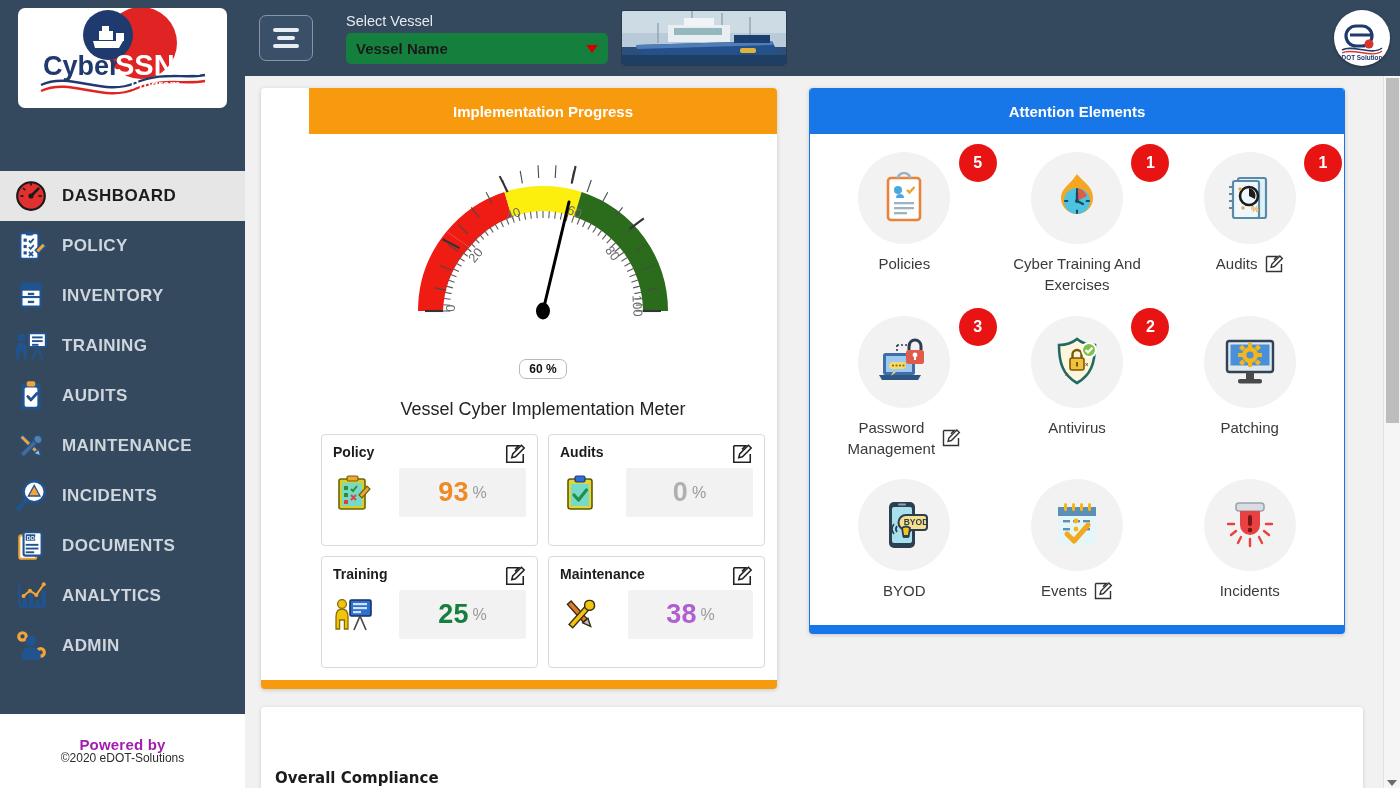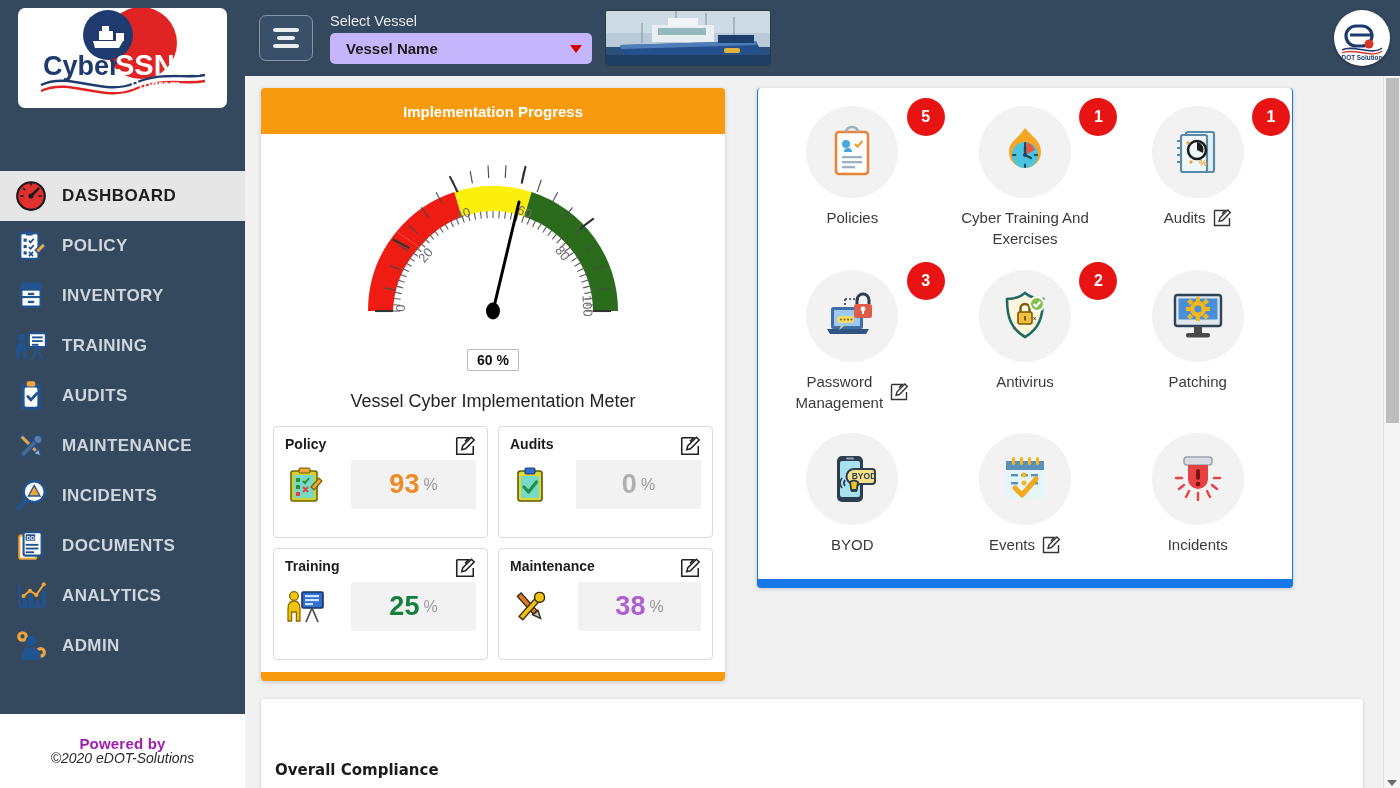--- a/index.html
+++ b/index.html
@@ -49,21 +49,21 @@
     height: 88px;
     display: flex; flex-direction: column;
     align-items: center; justify-content: center;
     gap: 0px;
   }
   .powered .pb { font-size: 15px; font-weight: bold; color: #a21caf; letter-spacing: .2px;}
   .powered .brand { font-family: "Liberation Serif", serif; font-size: 30px; font-weight: bold; line-height: 1.05;}
   .powered .brand .e { color: #1e3a6e; }
   .powered .brand .dot { color: #c0392b; }
   .powered .brand .sol { color: #1e3a6e; }
-  .powered .copy { font-size: 14px; color: #2b2b2b; margin-top: -2px; font-style: italic;}
+  .powered .copy { font-size: 12px; color: #2b2b2b; margin-top: -2px;}
 
   
   .right { flex: 1 1 auto; height: 788px; position: relative; background: #f1f1f1; }
 
   .topbar {
     height: 76px; background: #34495e;
     display: flex; align-items: center;
     padding: 0 14px 0 8px;
     position: relative;
   }
@@ -72,25 +72,25 @@
     border: 1px solid #8796a6; border-radius: 7px;
     background: #3a5068;
     display: flex; flex-direction: column; align-items: center; justify-content: center; gap: 4px;
     cursor: pointer;
   }
   .hamburger i { display: block; height: 4px; background: #e8edf2; border-radius: 2px; }
   .hamburger i:nth-child(1){ width: 26px; }
   .hamburger i:nth-child(2){ width: 18px; }
   .hamburger i:nth-child(3){ width: 26px; }
 
-  .vessel-block { margin-left: 17px; }
+  .vessel-block { margin-left: 33px; }
   .vessel-label { color: #e4eaef; font-size: 14.5px; margin-bottom: 4px; }
   .vessel-select {
-    width: 262px; height: 31px; background: #c4b5fd; border-radius: 5px;
-    display: flex; align-items: center; padding: 0 16px;
+    width: 262px; height: 31px; background: #15803d; border-radius: 5px;
+    display: flex; align-items: center; padding: 0 10px;
     position: relative; cursor: pointer;
   }
   .vessel-select .val { font-size: 15px; font-weight: bold; color: #1a1a1a; }
   .caret {
     position: absolute; right: 10px; top: 50%; margin-top: -3px;
     width: 0; height: 0; border-left: 6px solid transparent;
     border-right: 6px solid transparent; border-top: 8px solid #d40000;
   }
 
   .vessel-photo {
@@ -121,32 +121,32 @@
   .panel {
     background: #fff;
     border-radius: 4px;
     box-shadow: 0 1px 4px rgba(0,0,0,.18);
     overflow: hidden;
   }
   .panel-head {
     height: 46px; display: flex; align-items: center; justify-content: center;
     color: #fff; font-size: 15px; font-weight: bold;
   }
-  .panel.orange { width: 464px; border-bottom: 9px solid #f79a0e; }
+  .panel.orange { width: 516px; border-bottom: 9px solid #f79a0e; padding-left: 48px; }
   .panel.orange .panel-head { background: #f79a0e; }
   .panel.blue { width: 536px; border-bottom: 9px solid #1877e8; border-left:1px solid #1877e8; border-right:1px solid #1877e8;}
   .panel.blue .panel-head { background: #1877e8; }
 
   
   .gauge-wrap { padding: 12px 0 0 0; text-align: center; }
   .gauge-title { font-size: 18px; color: #232323; margin: 20px 0 14px; }
   .gauge-badge {
-    display: inline-block; border: 1px solid #b9b9b9; border-radius: 2px;
-    padding: 2px 9px; font-size: 14px; font-weight: bold; color: #111;
-    background: #fff; margin-top: 4px;
+    display: inline-block; border: 1px solid #b9b9b9; border-radius: 7px;
+    padding: 2px 9px; font-size: 12px; font-weight: bold; color: #111;
+    background: #fff; margin-top: 14px;
   }
 
   
   .metrics { display: grid; grid-template-columns: 1fr 1fr; gap: 10px; padding: 0 12px 12px; }
   .mcard {
     border: 1px solid #dadada; border-radius: 4px; background: #fff;
     padding: 9px 11px 12px; position: relative; height: 112px;
   }
   .mcard .mtitle { font-size: 14px; font-weight: bold; color: #1c1c1c; }
   .edit-icon { position: absolute; right: 11px; top: 8px; cursor: pointer; }
@@ -665,20 +665,21 @@
                   <span class="num" style="color:#b05fd0">38</span>
                   <span class="pct">%</span>
                 </div>
               </div>
             </div>
 
           </div>
         </section>
 
         <section class="panel blue">
+          <div class="panel-head">Attention Elements</div>
 
           <div class="att-grid">
 
             <div class="att-cell">
               <div class="att-circle">
                 <svg width="56" height="56" viewBox="0 0 56 56">
                   <rect x="12" y="8" width="32" height="42" rx="3" fill="#fff" stroke="#e8833a" stroke-width="2.6"></rect>
                   <path d="M22 8 a6 5 0 0 1 12 0" fill="none" stroke="#9cb3c4" stroke-width="2.6"></path>
                   <circle cx="22" cy="20" r="4" fill="#4aa8e0"></circle>
                   <path d="M20 28 a4 4 0 0 1 8 0 z" fill="#4aa8e0"></path>

